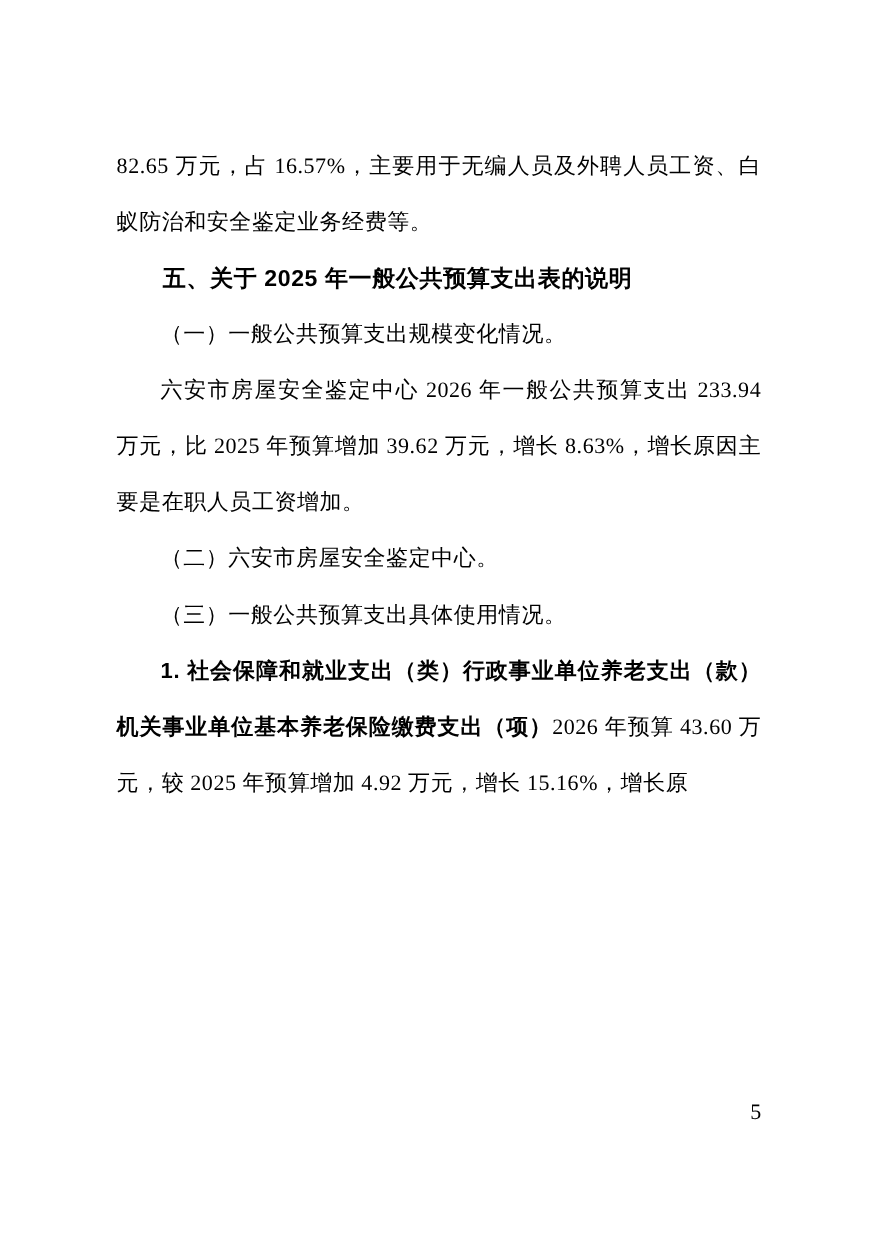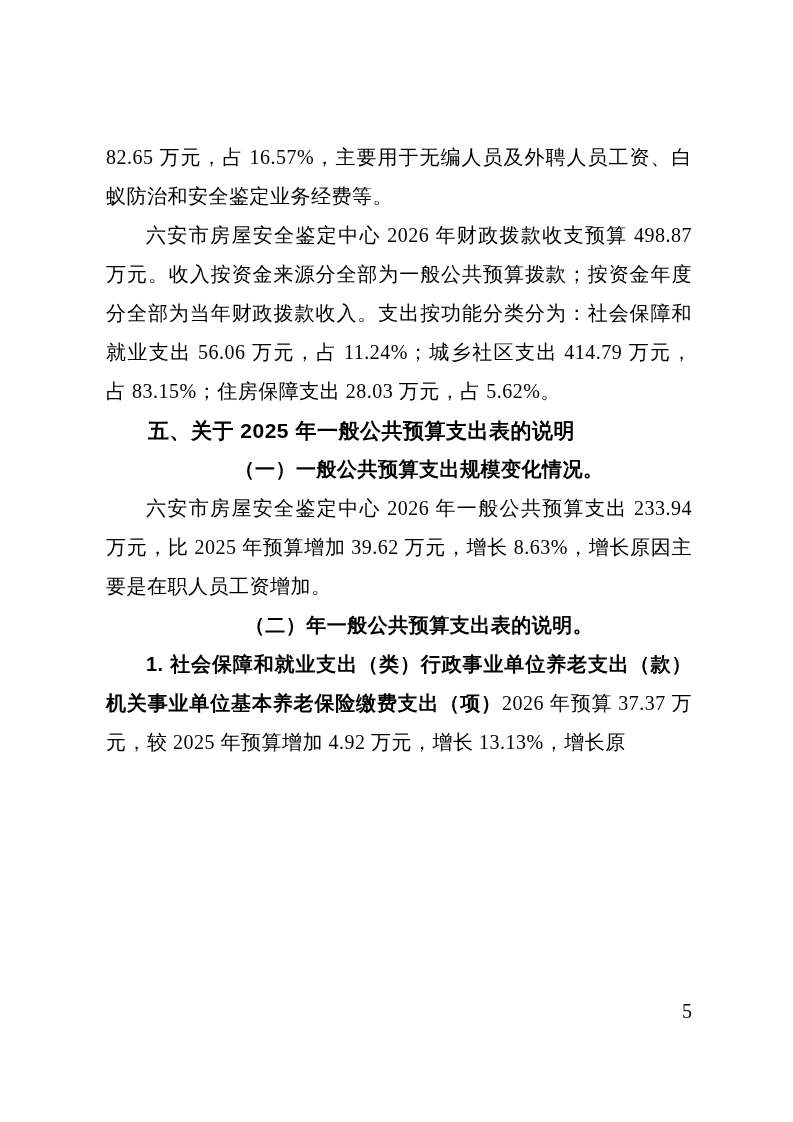--- a/index.html
+++ b/index.html
@@ -13,45 +13,45 @@
     width: 793px;
     height: 1122px;
     background: #ffffff;
     color: #000000;
     overflow: hidden;
     font-family: "Liberation Serif", "DejaVu Serif", serif;
   }
   .text-block {
     position: absolute;
     left: 106px;
-    top: 138px;
+    top: 126px;
     width: 586px;
     font-size: 20px;
-    line-height: 39px;
+    line-height: 51px;
     text-align: justify;
     letter-spacing: 0.5px;
   }
   .text-block p {
     margin: 0;
     padding: 0;
   }
   p.indent {
     text-indent: 2em;
   }
   p.heading {
     font-family: "Liberation Sans", "DejaVu Sans", sans-serif;
     font-weight: bold;
     font-size: 21px;
     text-align: left;
   }
   p.subheading {
     font-family: "Liberation Sans", "DejaVu Sans", sans-serif;
-    font-weight: bold;
+    font-weight: normal;
     font-size: 20px;
-    text-align: center;
+    text-align: left;
   }
   .bold-run {
     font-family: "Liberation Sans", "DejaVu Sans", sans-serif;
     font-weight: bold;
   }
   .page-number {
     position: absolute;
     left: 672px;
     top: 1000px;
     width: 30px;
@@ -62,30 +62,30 @@
 </style>
 </head>
 <body>
 
 <div class="doc-page">
   <div class="text-block">
 
     <p class="body">82.65 万元，占 16.57%，主要用于无编人员及外聘人员工资、白蚁防治和安全鉴定业务经费等。</p>
 
 
-    <p class="body indent">六安市房屋安全鉴定中心 2026 年财政拨款收支预算 498.87 万元。收入按资金来源分全部为一般公共预算拨款；按资金年度分全部为当年财政拨款收入。支出按功能分类分为：社会保障和就业支出 56.06 万元，占 11.24%；城乡社区支出 414.79 万元，占 83.15%；住房保障支出 28.03 万元，占 5.62%。</p>
 
     <p class="heading indent">五、关于 2025 年一般公共预算支出表的说明</p>
 
     <p class="subheading indent">（一）一般公共预算支出规模变化情况。</p>
 
     <p class="body indent">六安市房屋安全鉴定中心 2026 年一般公共预算支出 233.94 万元，比 2025 年预算增加 39.62 万元，增长 8.63%，增长原因主要是在职人员工资增加。</p>
 
-    <p class="subheading indent">（二）年一般公共预算支出表的说明。</p>
+    <p class="subheading indent">（二）六安市房屋安全鉴定中心。</p>
 
 
+    <p class="subheading indent">（三）一般公共预算支出具体使用情况。</p>
 
-    <p class="body indent"><span class="bold-run">1. 社会保障和就业支出（类）行政事业单位养老支出（款）机关事业单位基本养老保险缴费支出（项）</span><span>2026 年预算 37.37 万元，较 2025 年预算增加 4.92 万元，增长 13.13%，增长原</span></p>
+    <p class="body indent"><span class="bold-run">1. 社会保障和就业支出（类）行政事业单位养老支出（款）机关事业单位基本养老保险缴费支出（项）</span><span>2026 年预算 43.60 万元，较 2025 年预算增加 4.92 万元，增长 15.16%，增长原</span></p>
 
   </div>
 
   <div class="page-number">5</div>
 </div>
 
 </body></html>

